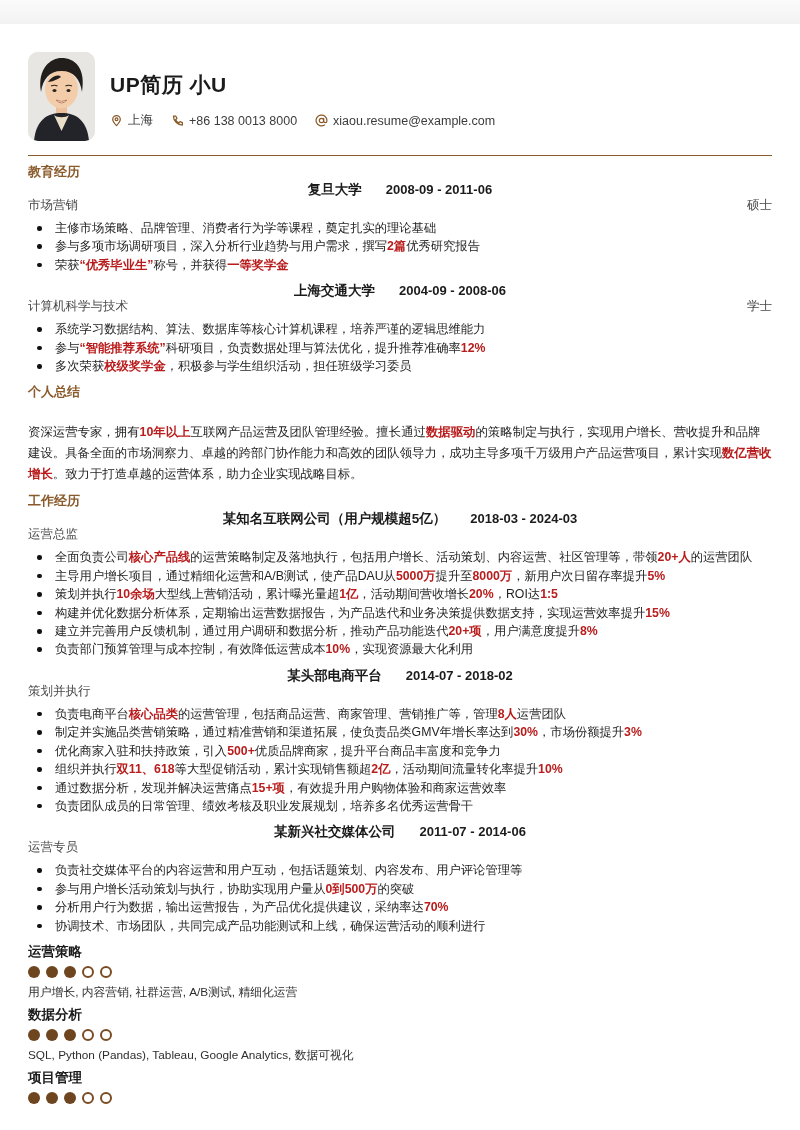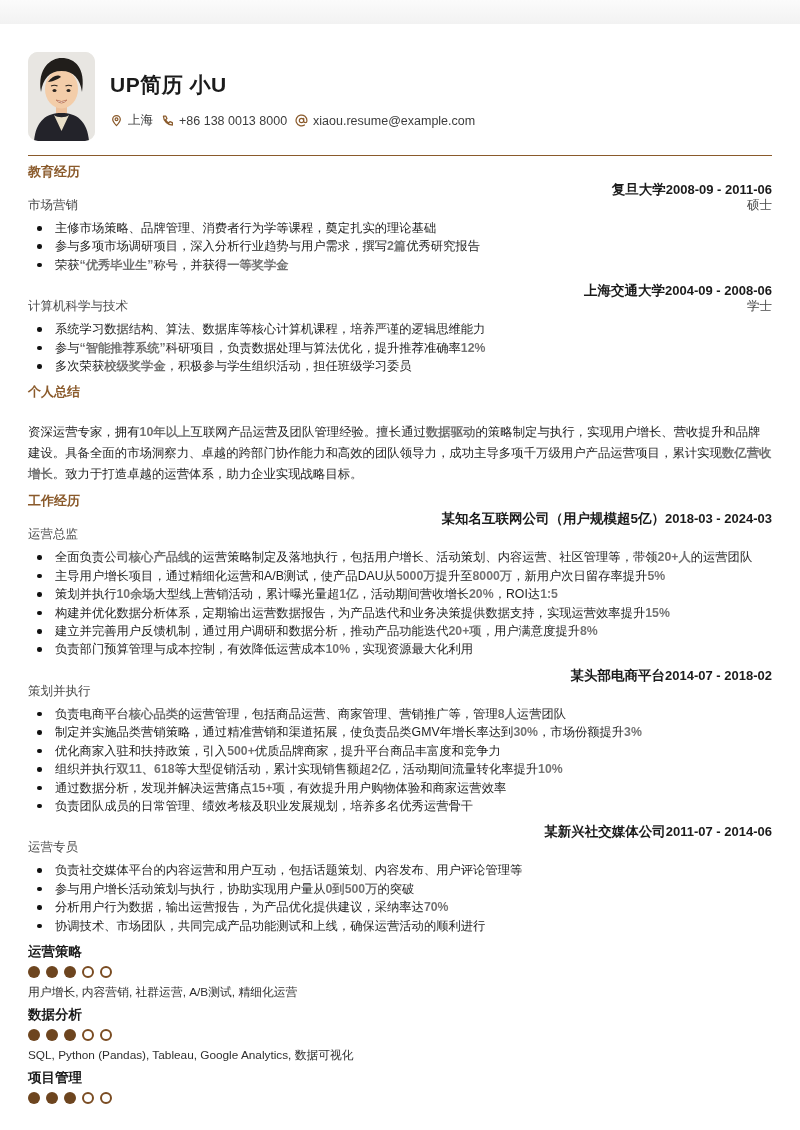--- a/index.html
+++ b/index.html
@@ -20,38 +20,38 @@
   .page{ position:relative; width:800px; height:1130px; overflow:hidden; background:#fff; }
   .top-strip{ height:24px; background:linear-gradient(180deg,#fbfbfb 0%,#f2f2f2 100%); }
   .content{ padding:0 28px; }
 
   
   .header{ display:flex; gap:15px; margin-top:28px; }
   .avatar{ width:67px; height:89px; border-radius:10px; overflow:hidden; background:#e8e6e2; flex:none; }
   .avatar svg{ display:block; }
   .header-right{ padding-top:19px; }
   .name{ font-size:21px; font-weight:bold; color:#1b1b1b; margin:0 0 13px; letter-spacing:.5px; }
-  .contact{ display:flex; align-items:center; gap:8px; font-size:12.5px; color:#3c3c3c; }
+  .contact{ display:flex; align-items:center; gap:18px; font-size:12.5px; color:#3c3c3c; }
   .citem{ display:flex; align-items:center; gap:5px; }
   .cicon{ display:flex; align-items:center; color:var(--accent); }
 
   .divider{ border:none; border-top:1.5px solid var(--accent); margin:14px 0 8px; }
 
   
   .sec-title{ font-size:13px; color:var(--accent); font-weight:bold; line-height:16px; margin:0; }
   .section{ margin-bottom:7px; }
   .entry{ margin-top:2px; }
-  .erow{ display:flex; justify-content:flex-end; align-items:baseline; }
+  .erow{ display:flex; justify-content:center; align-items:baseline;gap:24px; }
   .etitle{ font-size:13.5px; font-weight:bold; color:#1b1b1b; line-height:16px; }
   .edate{ font-size:13px; font-weight:bold; color:#1b1b1b; white-space:nowrap; }
   .esub{ display:flex; justify-content:space-between; font-size:12.5px; color:var(--subtext); line-height:15px; }
   ul.bullets{ list-style:none; margin:6px 0 9px; padding:0; }
   li.b-item{ position:relative; padding-left:27px; font-size:12.3px; color:var(--text); line-height:18.4px; }
   .mark{ position:absolute; left:9px; top:7px; width:4.5px; height:4.5px; background:#111; border-radius:50%; }
-  .rich b, li.b-item b{ font-weight:bold; color:#737373; }
+  .rich b, li.b-item b{ font-weight:bold; color:#b91c1c; }
 
   .summary-text{ font-size:12.4px; color:var(--text); line-height:21px; margin:22px 0 8px; }
 
   
   .skill{ margin-top:8px; }
   .skill-name{ font-size:13.5px; font-weight:bold; color:#1b1b1b; line-height:16px; }
   .dots{ display:flex; gap:6px; margin:6px 0 7px; }
   .dot{ width:12px; height:12px; border-radius:50%; background:var(--dot-filled); }
   .dot.empty{ background:#fff; border:2.6px solid var(--dot-empty); }
   .skill-detail{ font-size:11.8px; color:#2e2e2e; line-height:14px; }

